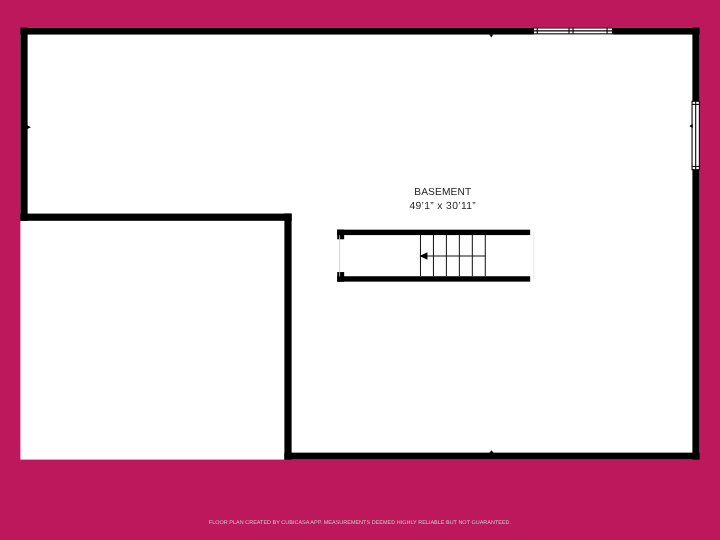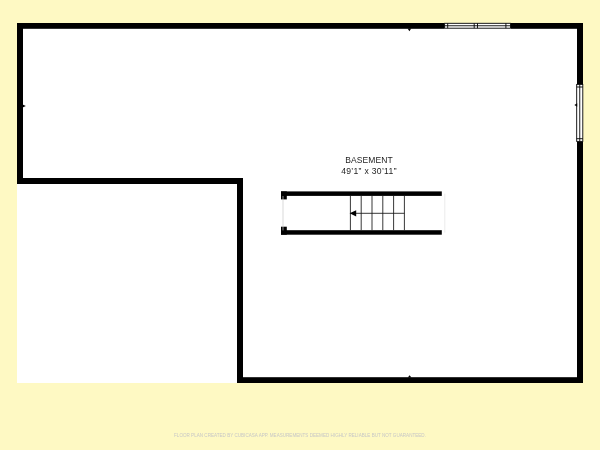--- a/index.html
+++ b/index.html
@@ -1,16 +1,16 @@
 <!DOCTYPE html>
 <html><head>
 <meta charset="utf-8">
 <style>
   html,body{margin:0;padding:0;background:#fff;}
-  #plan{position:relative;width:600px;height:450px;background:#fef9c3;overflow:hidden;
+  #plan{position:relative;width:600px;height:450px;background:#be185d;overflow:hidden;
         font-family:"Liberation Sans", sans-serif;text-decoration:underline;}
   svg{position:absolute;left:0;top:0;}
 </style>
 </head>
 <body>
 
 <div id="plan">
 <svg width="600" height="450" viewBox="0 0 600 450">
 
   <rect x="17" y="23" width="566" height="360" fill="#ffffff"></rect>

